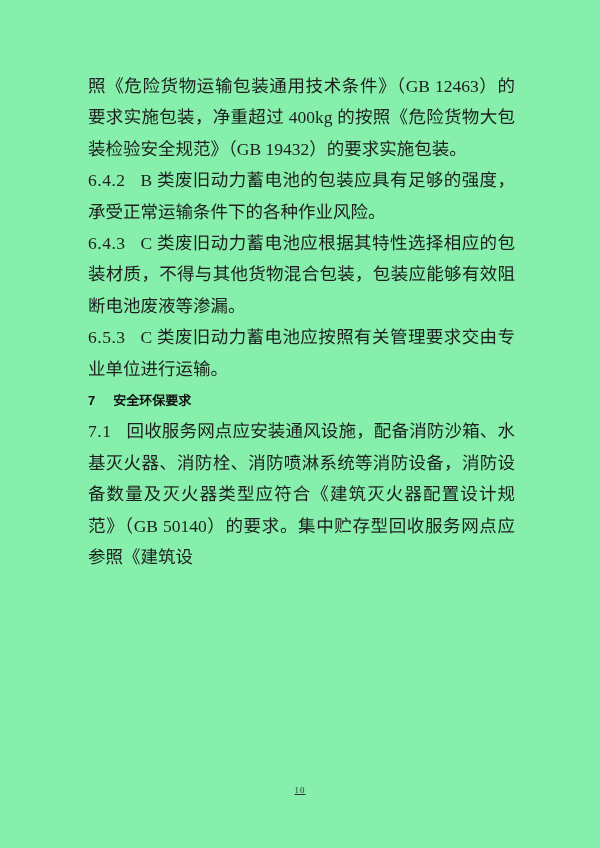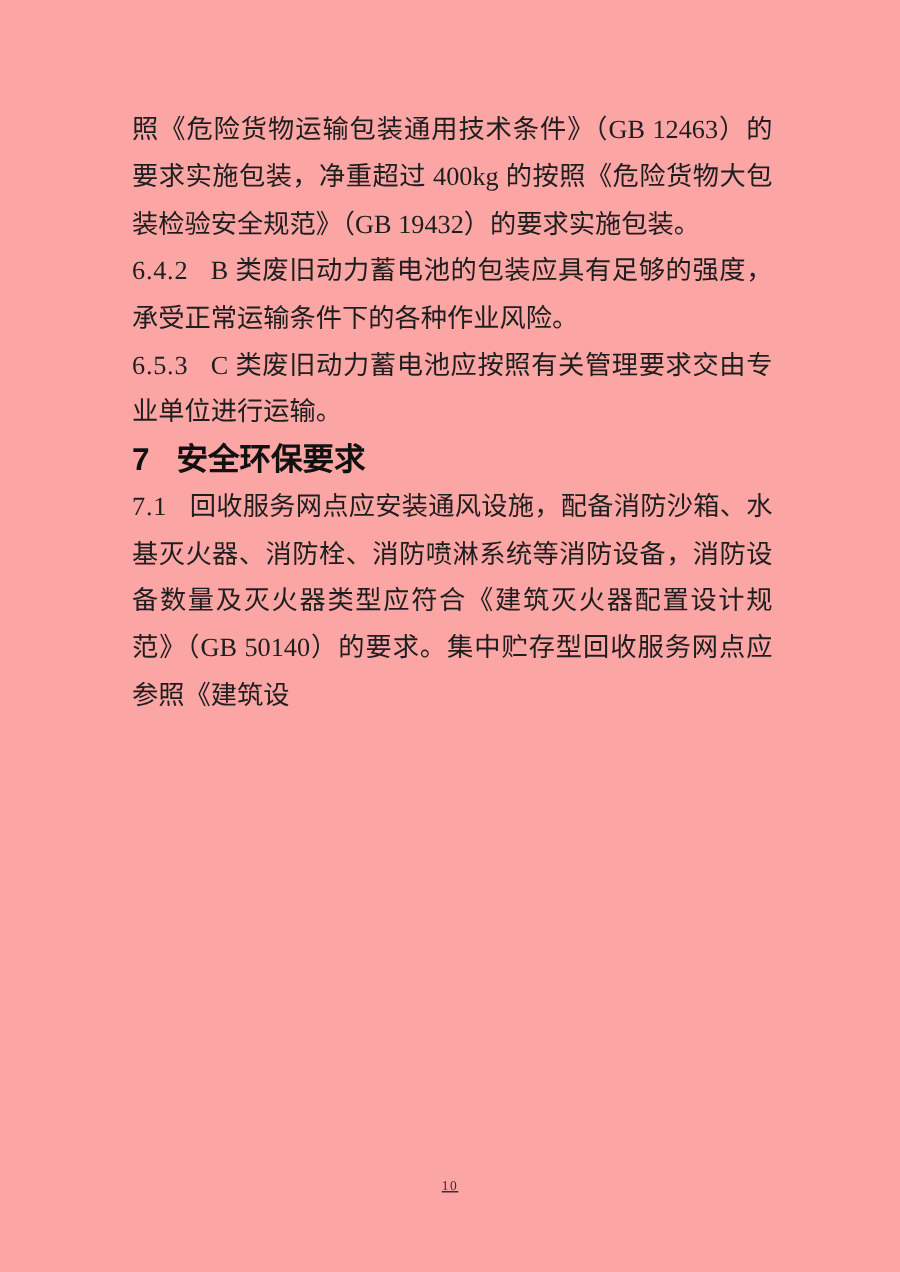--- a/index.html
+++ b/index.html
@@ -4,21 +4,21 @@
 <style>
   html, body {
     margin: 0;
     padding: 0;
     background: #ffffff;
   }
   .page {
     position: relative;
     width: 600px;
     height: 848px;
-    background: #fca5a5;
+    background: #86efac;
     overflow: hidden;
     font-family: "Liberation Serif", "DejaVu Serif", serif;
     color: #1e1e1e;
   }
   .content {
     position: absolute;
     left: 88px;
     top: 71px;
     width: 427px;
   }
@@ -33,21 +33,21 @@
   }
   p.para .num {
     display: inline-block;
     margin-right: 15px;
     letter-spacing: 0.5px;
   }
   p.heading {
     margin: 0;
     font-family: "Liberation Sans", "DejaVu Sans", sans-serif;
     font-weight: bold;
-    font-size: 21px;
+    font-size: 13px;
     line-height: 31.4px;
     color: #111;
   }
   p.heading .num {
     display: inline-block;
     margin-right: 18px;
   }
   .page-number {
     position: absolute;
     left: 0;
@@ -64,20 +64,21 @@
 </head>
 <body>
 
 <div class="page">
   <div class="content">
 
     <p class="para"><span>照《危险货物运输包装通用技术条件》（GB 12463）的要求实施包装，净重超过 400kg 的按照《危险货物大包装检验安全规范》（GB 19432）的要求实施包装。</span></p>
 
     <p class="para"><span class="num">6.4.2</span><span>B 类废旧动力蓄电池的包装应具有足够的强度，承受正常运输条件下的各种作业风险。</span></p>
 
+    <p class="para"><span class="num">6.4.3</span><span>C 类废旧动力蓄电池应根据其特性选择相应的包装材质，不得与其他货物混合包装，包装应能够有效阻断电池废液等渗漏。</span></p>
 
 
 
 
     <p class="para"><span class="num">6.5.3</span><span>C 类废旧动力蓄电池应按照有关管理要求交由专业单位进行运输。</span></p>
 
     <p class="heading"><span class="num">7</span><span>安全环保要求</span></p>
 
     <p class="para"><span class="num">7.1</span><span>回收服务网点应安装通风设施，配备消防沙箱、水基灭火器、消防栓、消防喷淋系统等消防设备，消防设备数量及灭火器类型应符合《建筑灭火器配置设计规范》（GB 50140）的要求。集中贮存型回收服务网点应参照《建筑设</span></p>
 

